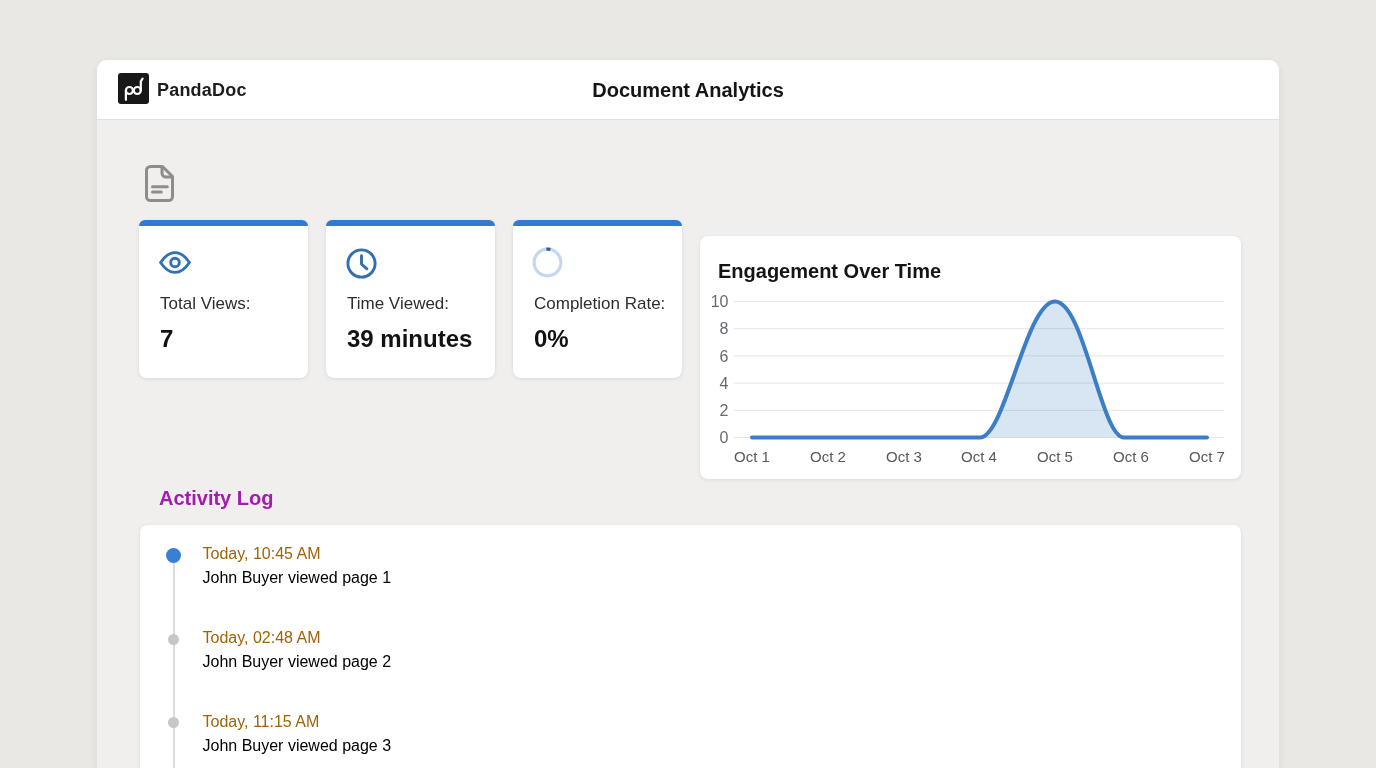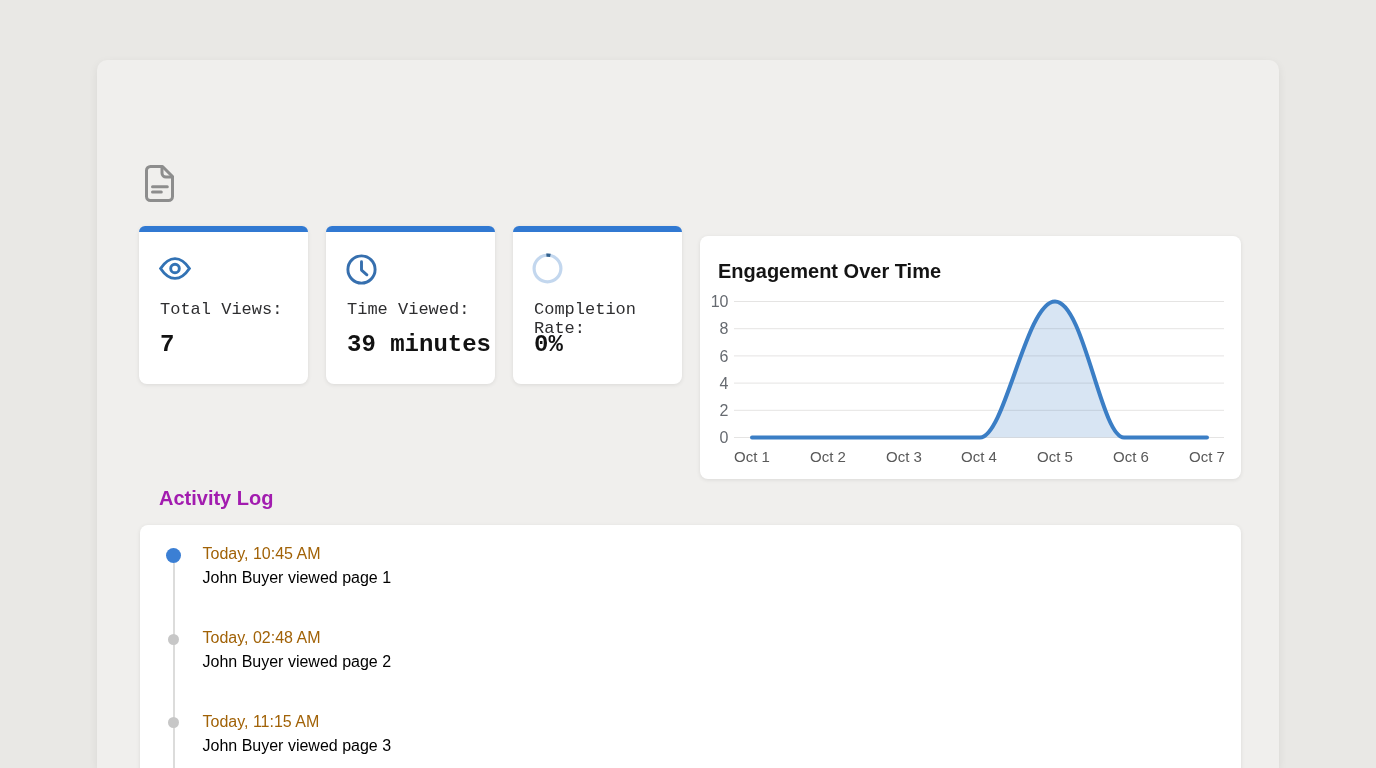--- a/index.html
+++ b/index.html
@@ -10,39 +10,53 @@
            box-shadow:0 3px 10px rgba(0,0,0,0.07); }
   .header { position:absolute; left:0; top:0; width:100%; height:60px; background:#ffffff;
             border-radius:10px 10px 0 0; border-bottom:1px solid #e2e1df; }
   .logo { position:absolute; left:21px; top:13px; width:31px; height:31px; background:#18181a; border-radius:3px; }
   .brand { position:absolute; left:60px; top:0; height:60px; line-height:60px; font-size:18px; font-weight:bold; color:#1d1d1f; letter-spacing:0.2px; }
   .hdr-title { position:absolute; left:0; top:0; width:100%; height:60px; line-height:61px; text-align:center; font-size:20px; font-weight:bold; color:#141414; }
 
   .doc-title { position:absolute; left:96px; top:104px; font-size:32px; line-height:38px; font-weight:bold; color:#191919; letter-spacing:0.2px; }
 
   .card { position:absolute; background:#fff; border-radius:8px; box-shadow:0 1px 4px rgba(0,0,0,0.09); }
-  .stat { top:226px; width:169px; height:158px;font-family:Liberation Mono, monospace; }
+  .stat { top:220px; width:169px; height:158px; }
   .topbar { position:absolute; left:0; top:0; width:100%; height:6px; background:#3179d2; border-radius:8px 8px 0 0; }
   .stat-label { position:absolute; left:21px; top:74px; font-size:17px; color:#2e2e30; }
   .stat-value { position:absolute; left:21px; top:105px; font-size:24px; font-weight:bold; color:#121212; }
 
   .chart-card { left:700px; top:236px; width:541px; height:243px; }
 
   .al-title { position:absolute; left:159px; top:487px; font-size:20px; font-weight:bold; color:#a21caf; }
   .al-card { left:140px; top:525px; width:1101px; height:420px; }
   .tl-line { position:absolute; left:32.5px; width:2px; background:#dcdcdb; }
   .dot { position:absolute; border-radius:50%; }
   .dot-blue { width:15px; height:15px; background:#3b7fd4; }
   .dot-gray { width:11px; height:11px; background:#c7c7c7; }
   .tl-time { position:absolute; left:62.5px; font-size:16px; color:#a16207; }
   .tl-msg  { position:absolute; left:62.5px; font-size:16px; color:#000000; }
 </style>
 </head>
 <body>
 <div class="panel">
+  <div class="header">
+    <div class="logo">
+      <svg width="31" height="31" viewBox="0 0 31 31">
+        <g fill="none" stroke="#ffffff" stroke-width="2.2">
+          <circle cx="11.4" cy="17.5" r="3.5"></circle>
+          <circle cx="19.3" cy="17.5" r="3.5"></circle>
+          <path d="M7.9 17.5 L7.9 26.8" stroke-linecap="round"></path>
+          <path d="M22.8 17.5 L22.8 8.3 L24.6 5.7" stroke-linecap="round"></path>
+        </g>
+      </svg>
+    </div>
+    <div class="brand">PandaDoc</div>
+    <div class="hdr-title">Document Analytics</div>
+  </div>
 
   <svg style="position:absolute;left:48px;top:105px;" width="29" height="37" viewBox="0 0 29 37">
     <path d="M5.5 1.5 H17.5 L27.5 11.5 V31.5 a4 4 0 0 1 -4 4 H5.5 a4 4 0 0 1 -4 -4 V5.5 a4 4 0 0 1 4 -4 Z" fill="none" stroke="#8d8d8d" stroke-width="3" stroke-linejoin="round"></path>
     <path d="M17 2 V8 a4 4 0 0 0 4 4 H27" fill="none" stroke="#8d8d8d" stroke-width="3"></path>
     <path d="M7.5 21.8 H22.3 M7.5 27 H16.3" stroke="#8d8d8d" stroke-width="3" stroke-linecap="round"></path>
   </svg>
 </div>
 
 <div class="card stat" style="left:139px;">
   <div class="topbar"></div>

